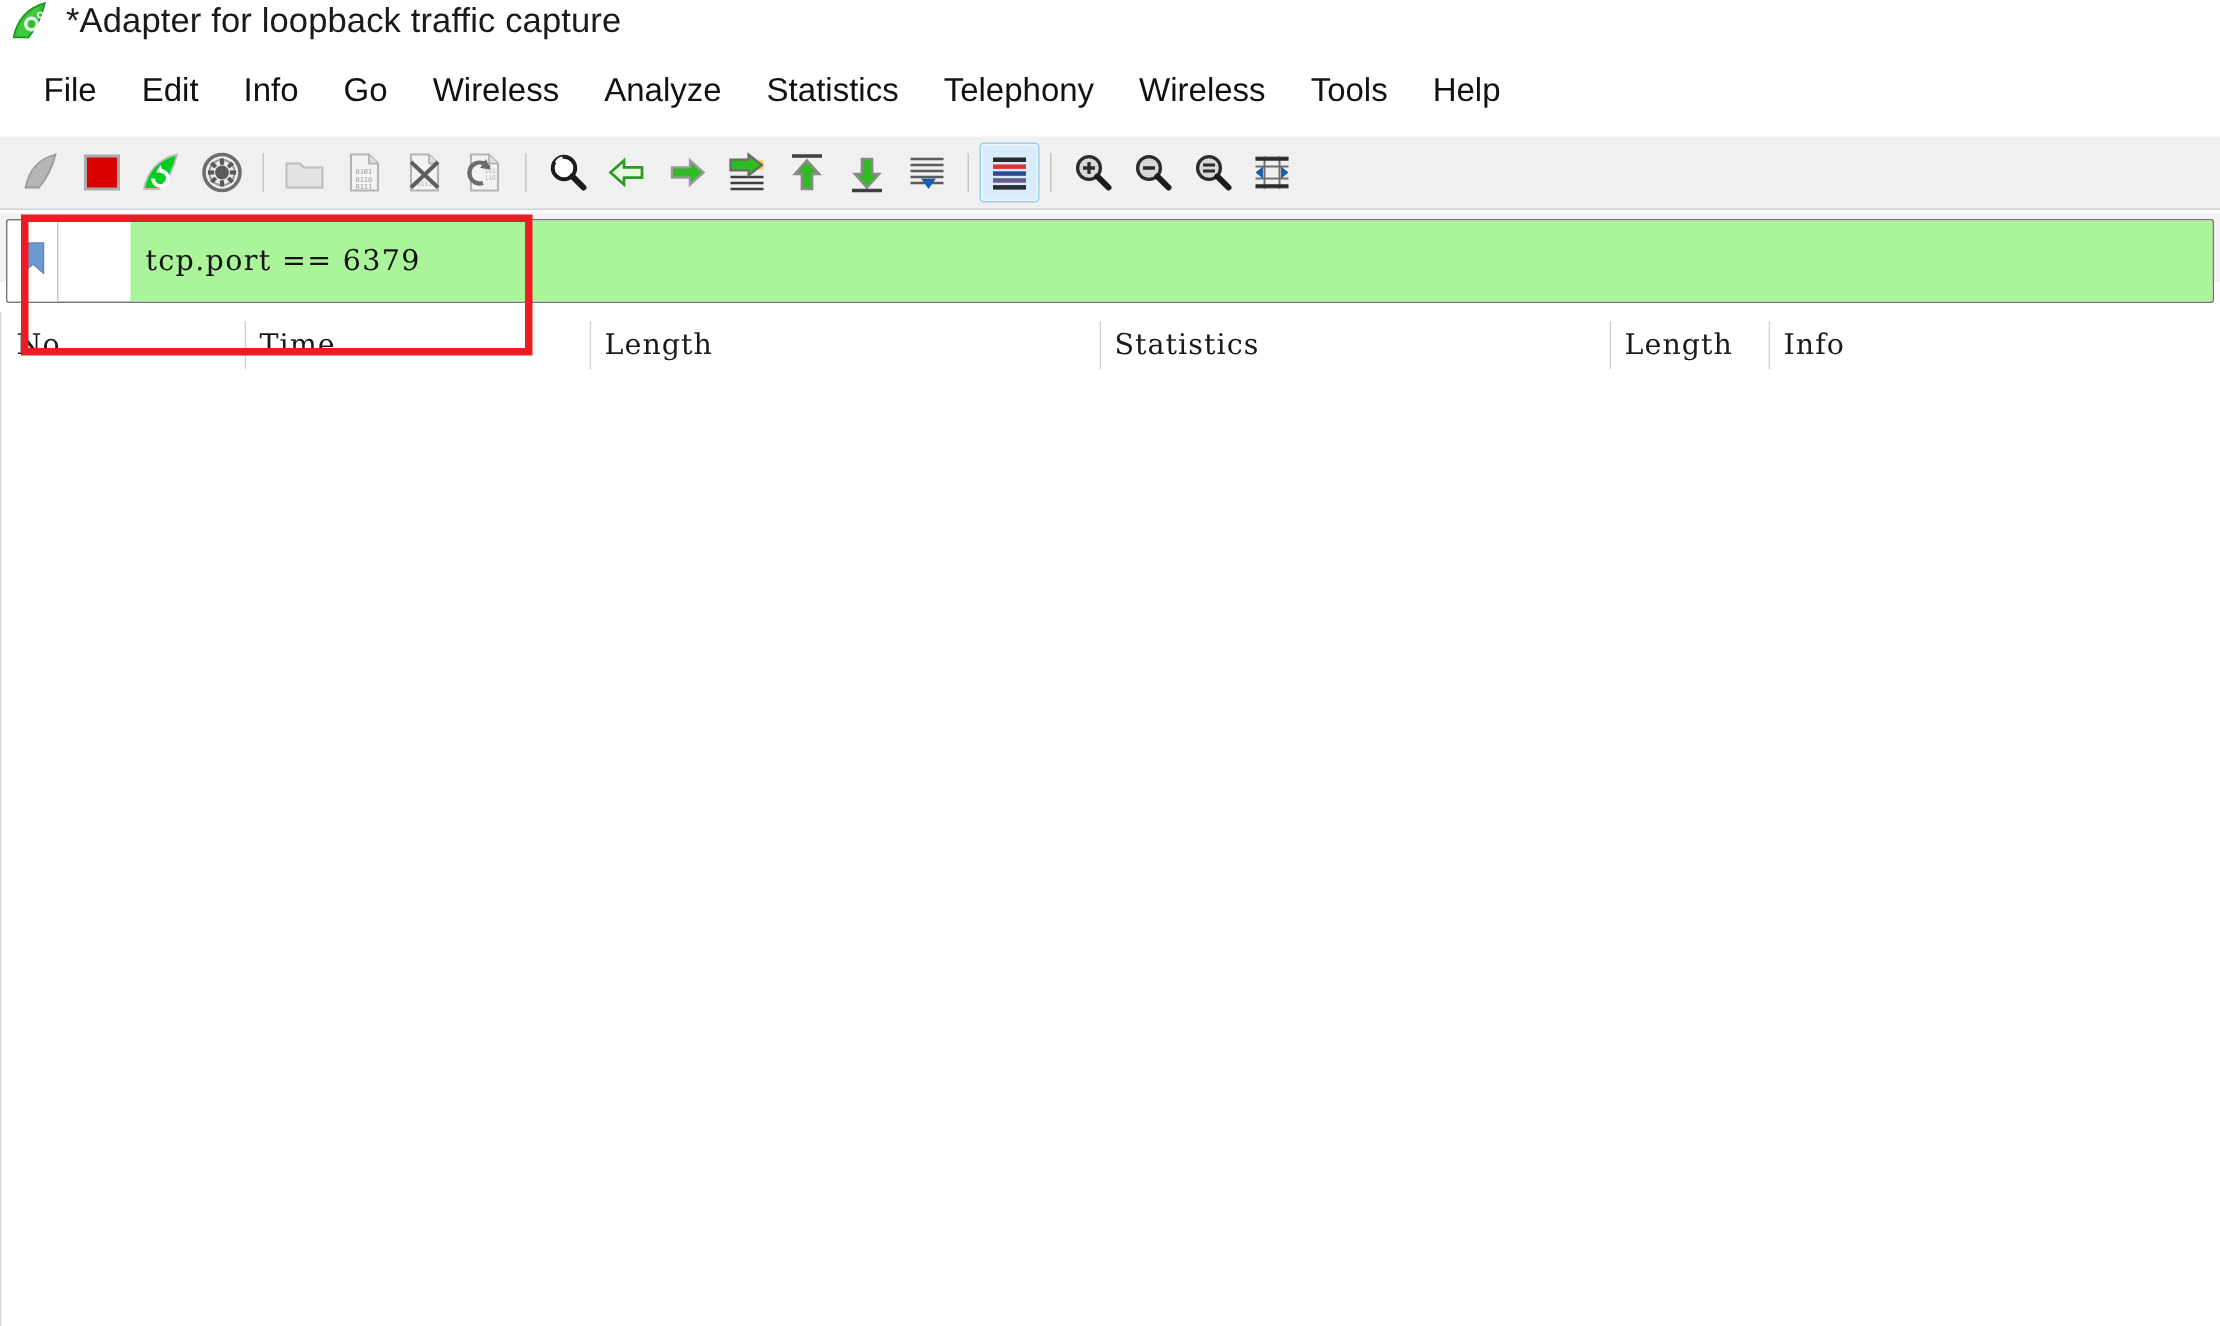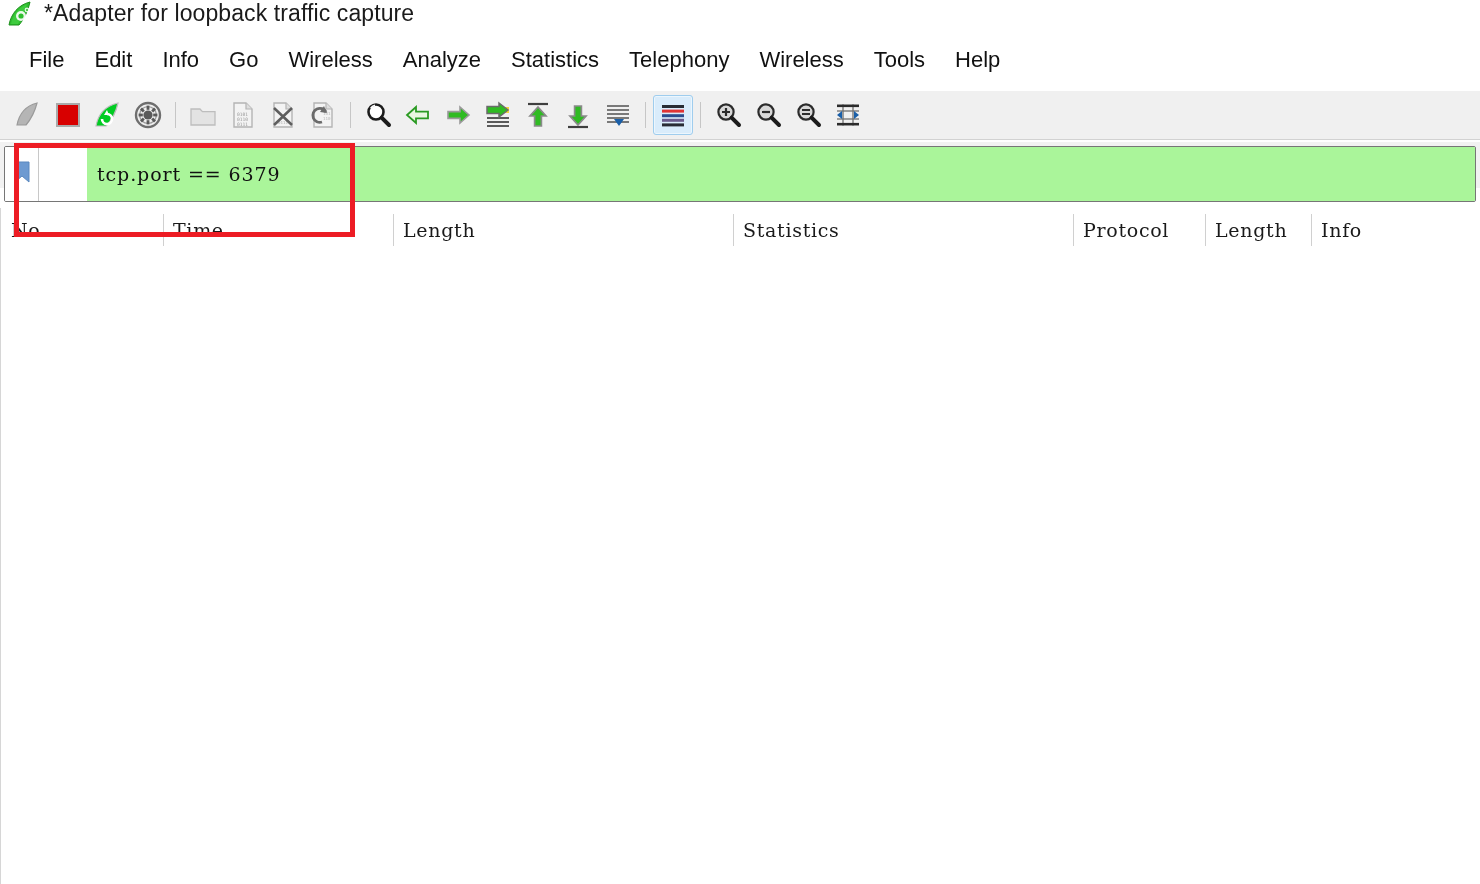--- a/index.html
+++ b/index.html
@@ -440,21 +440,20 @@
       </div>
     </div>
   </div>
 
   <div class="packet-pane">
     <div class="col-header">
       <div class="col" style="width:162px">No.</div>
       <div class="col" style="width:230px">Time</div>
       <div class="col" style="width:340px">Length</div>
       <div class="col" style="width:340px">Statistics</div>
-      <div class="col" style="width:132px">Protocol</div>
       <div class="col" style="width:106px">Length</div>
       <div class="col" style="width:203px">Info</div>
     </div>
     <div class="packet-rows"></div>
   </div>
 
   <div class="annotation"></div>
 
 </div>
 

